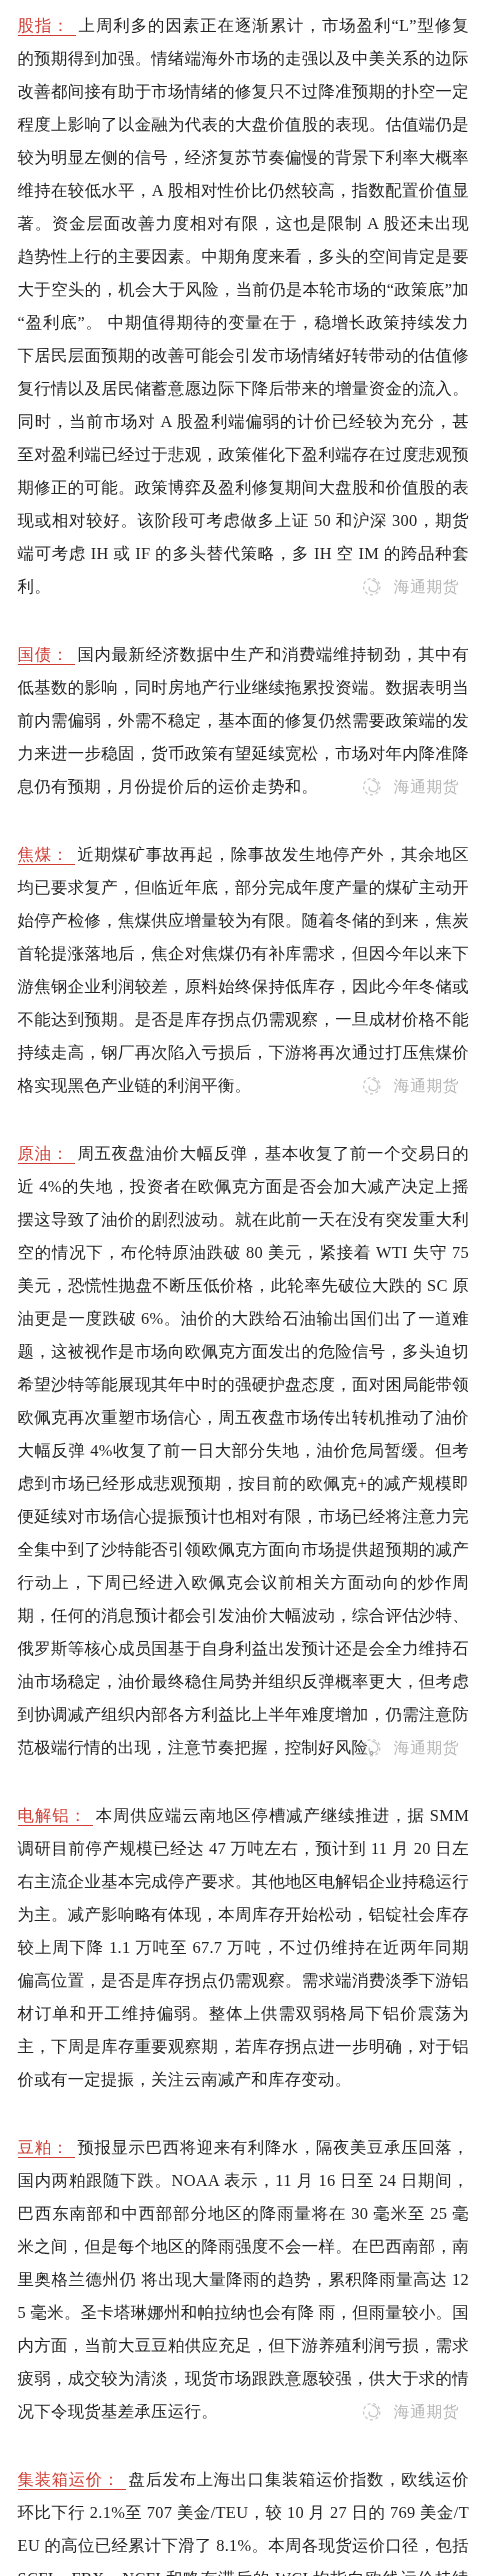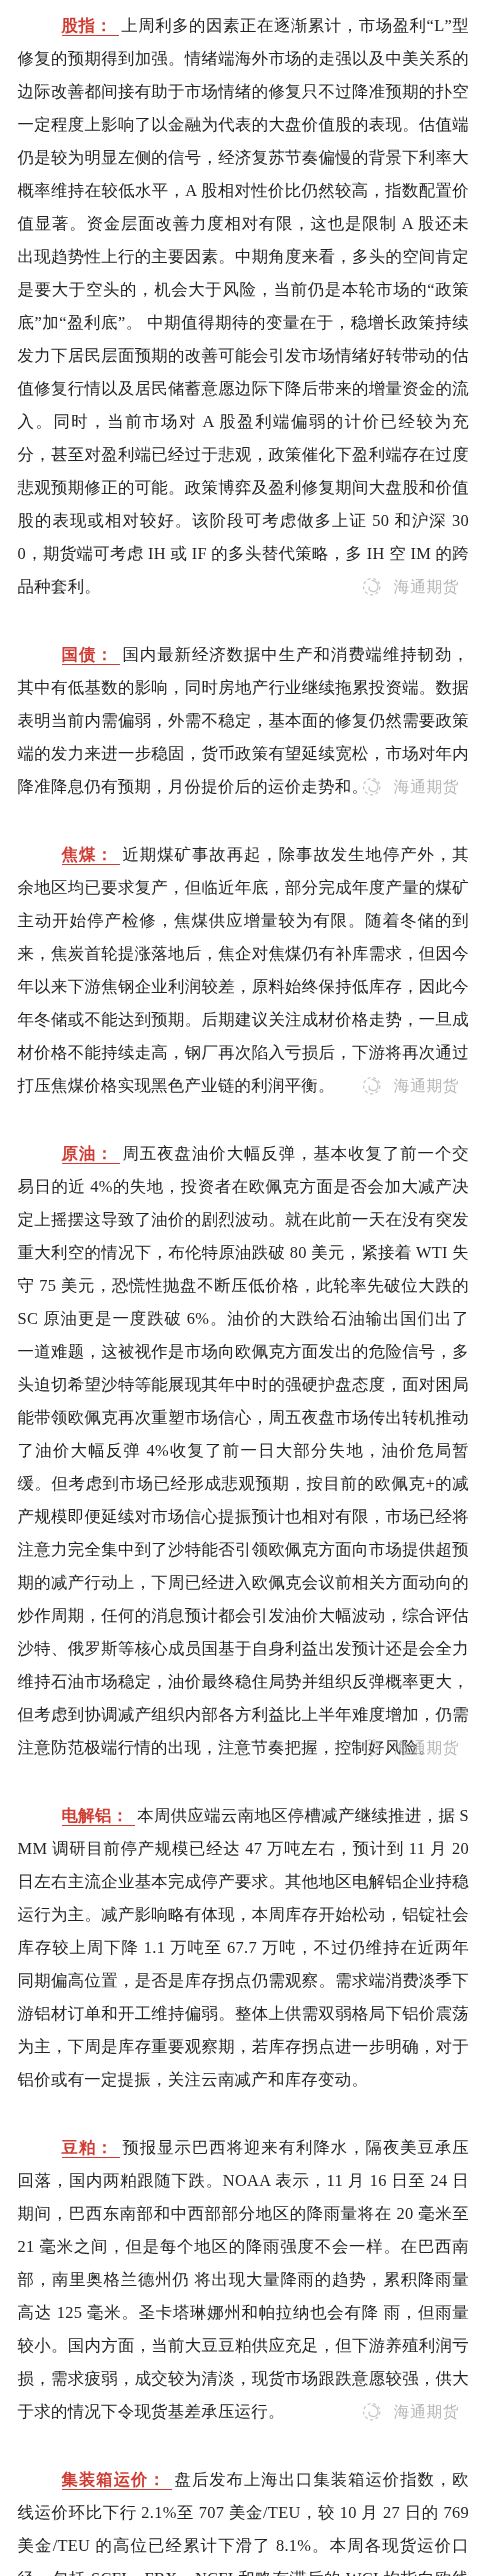--- a/index.html
+++ b/index.html
@@ -22,22 +22,21 @@
     line-height: 33px;
     text-align: justify;
     letter-spacing: 0.3px;
     word-break: break-all;
   }
   .section-title {
     color: var(--accent, #d03c32);
     border-bottom: 1.3px solid var(--accent, #d03c32);
     padding-right: 6.3px;
     margin-right: 2.5px;
-    font-weight: bold;
-    margin-left: 44px;
+    font-weight: normal;
   }
   .watermark {
     position: absolute;
     right: 10px;
     bottom: 5px;
     display: flex;
     align-items: center;
     gap: 11px;
     opacity: 0.8;
     pointer-events: none;
@@ -71,21 +70,21 @@
     <span class="watermark">
       <svg class="wm-icon" width="21.4" height="21.4" viewBox="0 0 34 34">
         <circle cx="17" cy="17" r="13" fill="none" stroke="#b8b8b8" stroke-width="2" stroke-dasharray="5 4"></circle>
         <path d="M17 7 A10 10 0 0 1 27 17 A7 7 0 0 1 17 24 A4 4 0 0 1 14 17" fill="none" stroke="#b8b8b8" stroke-width="2"></path>
       </svg>
       <span class="wm-text">海通期货</span>
     </span>
   </div>
 
   <div class="section">
-    <p class="para"><span class="section-title">焦煤：</span><span class="section-body">近期煤矿事故再起，除事故发生地停产外，其余地区均已要求复产，但临近年底，部分完成年度产量的煤矿主动开始停产检修，焦煤供应增量较为有限。随着冬储的到来，焦炭首轮提涨落地后，焦企对焦煤仍有补库需求，但因今年以来下游焦钢企业利润较差，原料始终保持低库存，因此今年冬储或不能达到预期。后期建议关注成材价格走势，一旦成材价格不能持续走高，钢厂再次陷入亏损后，下游将再次通过打压焦煤价格实现黑色产业链的利润平衡。</span></p>
+    <p class="para"><span class="section-title">焦煤：</span><span class="section-body">近期煤矿事故再起，除事故发生地停产外，其余地区均已要求复产，但临近年底，部分完成年度产量的煤矿主动开始停产检修，焦煤供应增量较为有限。随着冬储的到来，焦炭首轮提涨落地后，焦企对焦煤仍有补库需求，但因今年以来下游焦钢企业利润较差，原料始终保持低库存，因此今年冬储或不能达到预期。是否是库存拐点仍需观察，一旦成材价格不能持续走高，钢厂再次陷入亏损后，下游将再次通过打压焦煤价格实现黑色产业链的利润平衡。</span></p>
     <span class="watermark">
       <svg class="wm-icon" width="21.4" height="21.4" viewBox="0 0 34 34">
         <circle cx="17" cy="17" r="13" fill="none" stroke="#b8b8b8" stroke-width="2" stroke-dasharray="5 4"></circle>
         <path d="M17 7 A10 10 0 0 1 27 17 A7 7 0 0 1 17 24 A4 4 0 0 1 14 17" fill="none" stroke="#b8b8b8" stroke-width="2"></path>
       </svg>
       <span class="wm-text">海通期货</span>
     </span>
   </div>
 
   <div class="section">
@@ -97,21 +96,21 @@
       </svg>
       <span class="wm-text">海通期货</span>
     </span>
   </div>
 
   <div class="section">
     <p class="para"><span class="section-title">电解铝：</span><span class="section-body">本周供应端云南地区停槽减产继续推进，据 SMM 调研目前停产规模已经达 47 万吨左右，预计到 11 月 20 日左右主流企业基本完成停产要求。其他地区电解铝企业持稳运行为主。减产影响略有体现，本周库存开始松动，铝锭社会库存较上周下降 1.1 万吨至 67.7 万吨，不过仍维持在近两年同期偏高位置，是否是库存拐点仍需观察。需求端消费淡季下游铝材订单和开工维持偏弱。整体上供需双弱格局下铝价震荡为主，下周是库存重要观察期，若库存拐点进一步明确，对于铝价或有一定提振，关注云南减产和库存变动。</span></p>
   </div>
 
   <div class="section">
-    <p class="para"><span class="section-title">豆粕：</span><span class="section-body">预报显示巴西将迎来有利降水，隔夜美豆承压回落，国内两粕跟随下跌。NOAA 表示，11 月 16 日至 24 日期间，巴西东南部和中西部部分地区的降雨量将在 20 毫米至 21 毫米之间，但是每个地区的降雨强度不会一样。在巴西南部，南里奥格兰德州仍 将出现大量降雨的趋势，累积降雨量高达 125 毫米。圣卡塔琳娜州和帕拉纳也会有降 雨，但雨量较小。国内方面，当前大豆豆粕供应充足，但下游养殖利润亏损，需求疲弱，成交较为清淡，现货市场跟跌意愿较强，供大于求的情况下令现货基差承压运行。</span></p>
+    <p class="para"><span class="section-title">豆粕：</span><span class="section-body">预报显示巴西将迎来有利降水，隔夜美豆承压回落，国内两粕跟随下跌。NOAA 表示，11 月 16 日至 24 日期间，巴西东南部和中西部部分地区的降雨量将在 30 毫米至 25 毫米之间，但是每个地区的降雨强度不会一样。在巴西南部，南里奥格兰德州仍 将出现大量降雨的趋势，累积降雨量高达 125 毫米。圣卡塔琳娜州和帕拉纳也会有降 雨，但雨量较小。国内方面，当前大豆豆粕供应充足，但下游养殖利润亏损，需求疲弱，成交较为清淡，现货市场跟跌意愿较强，供大于求的情况下令现货基差承压运行。</span></p>
     <span class="watermark">
       <svg class="wm-icon" width="21.4" height="21.4" viewBox="0 0 34 34">
         <circle cx="17" cy="17" r="13" fill="none" stroke="#b8b8b8" stroke-width="2" stroke-dasharray="5 4"></circle>
         <path d="M17 7 A10 10 0 0 1 27 17 A7 7 0 0 1 17 24 A4 4 0 0 1 14 17" fill="none" stroke="#b8b8b8" stroke-width="2"></path>
       </svg>
       <span class="wm-text">海通期货</span>
     </span>
   </div>
 
   <div class="section">

